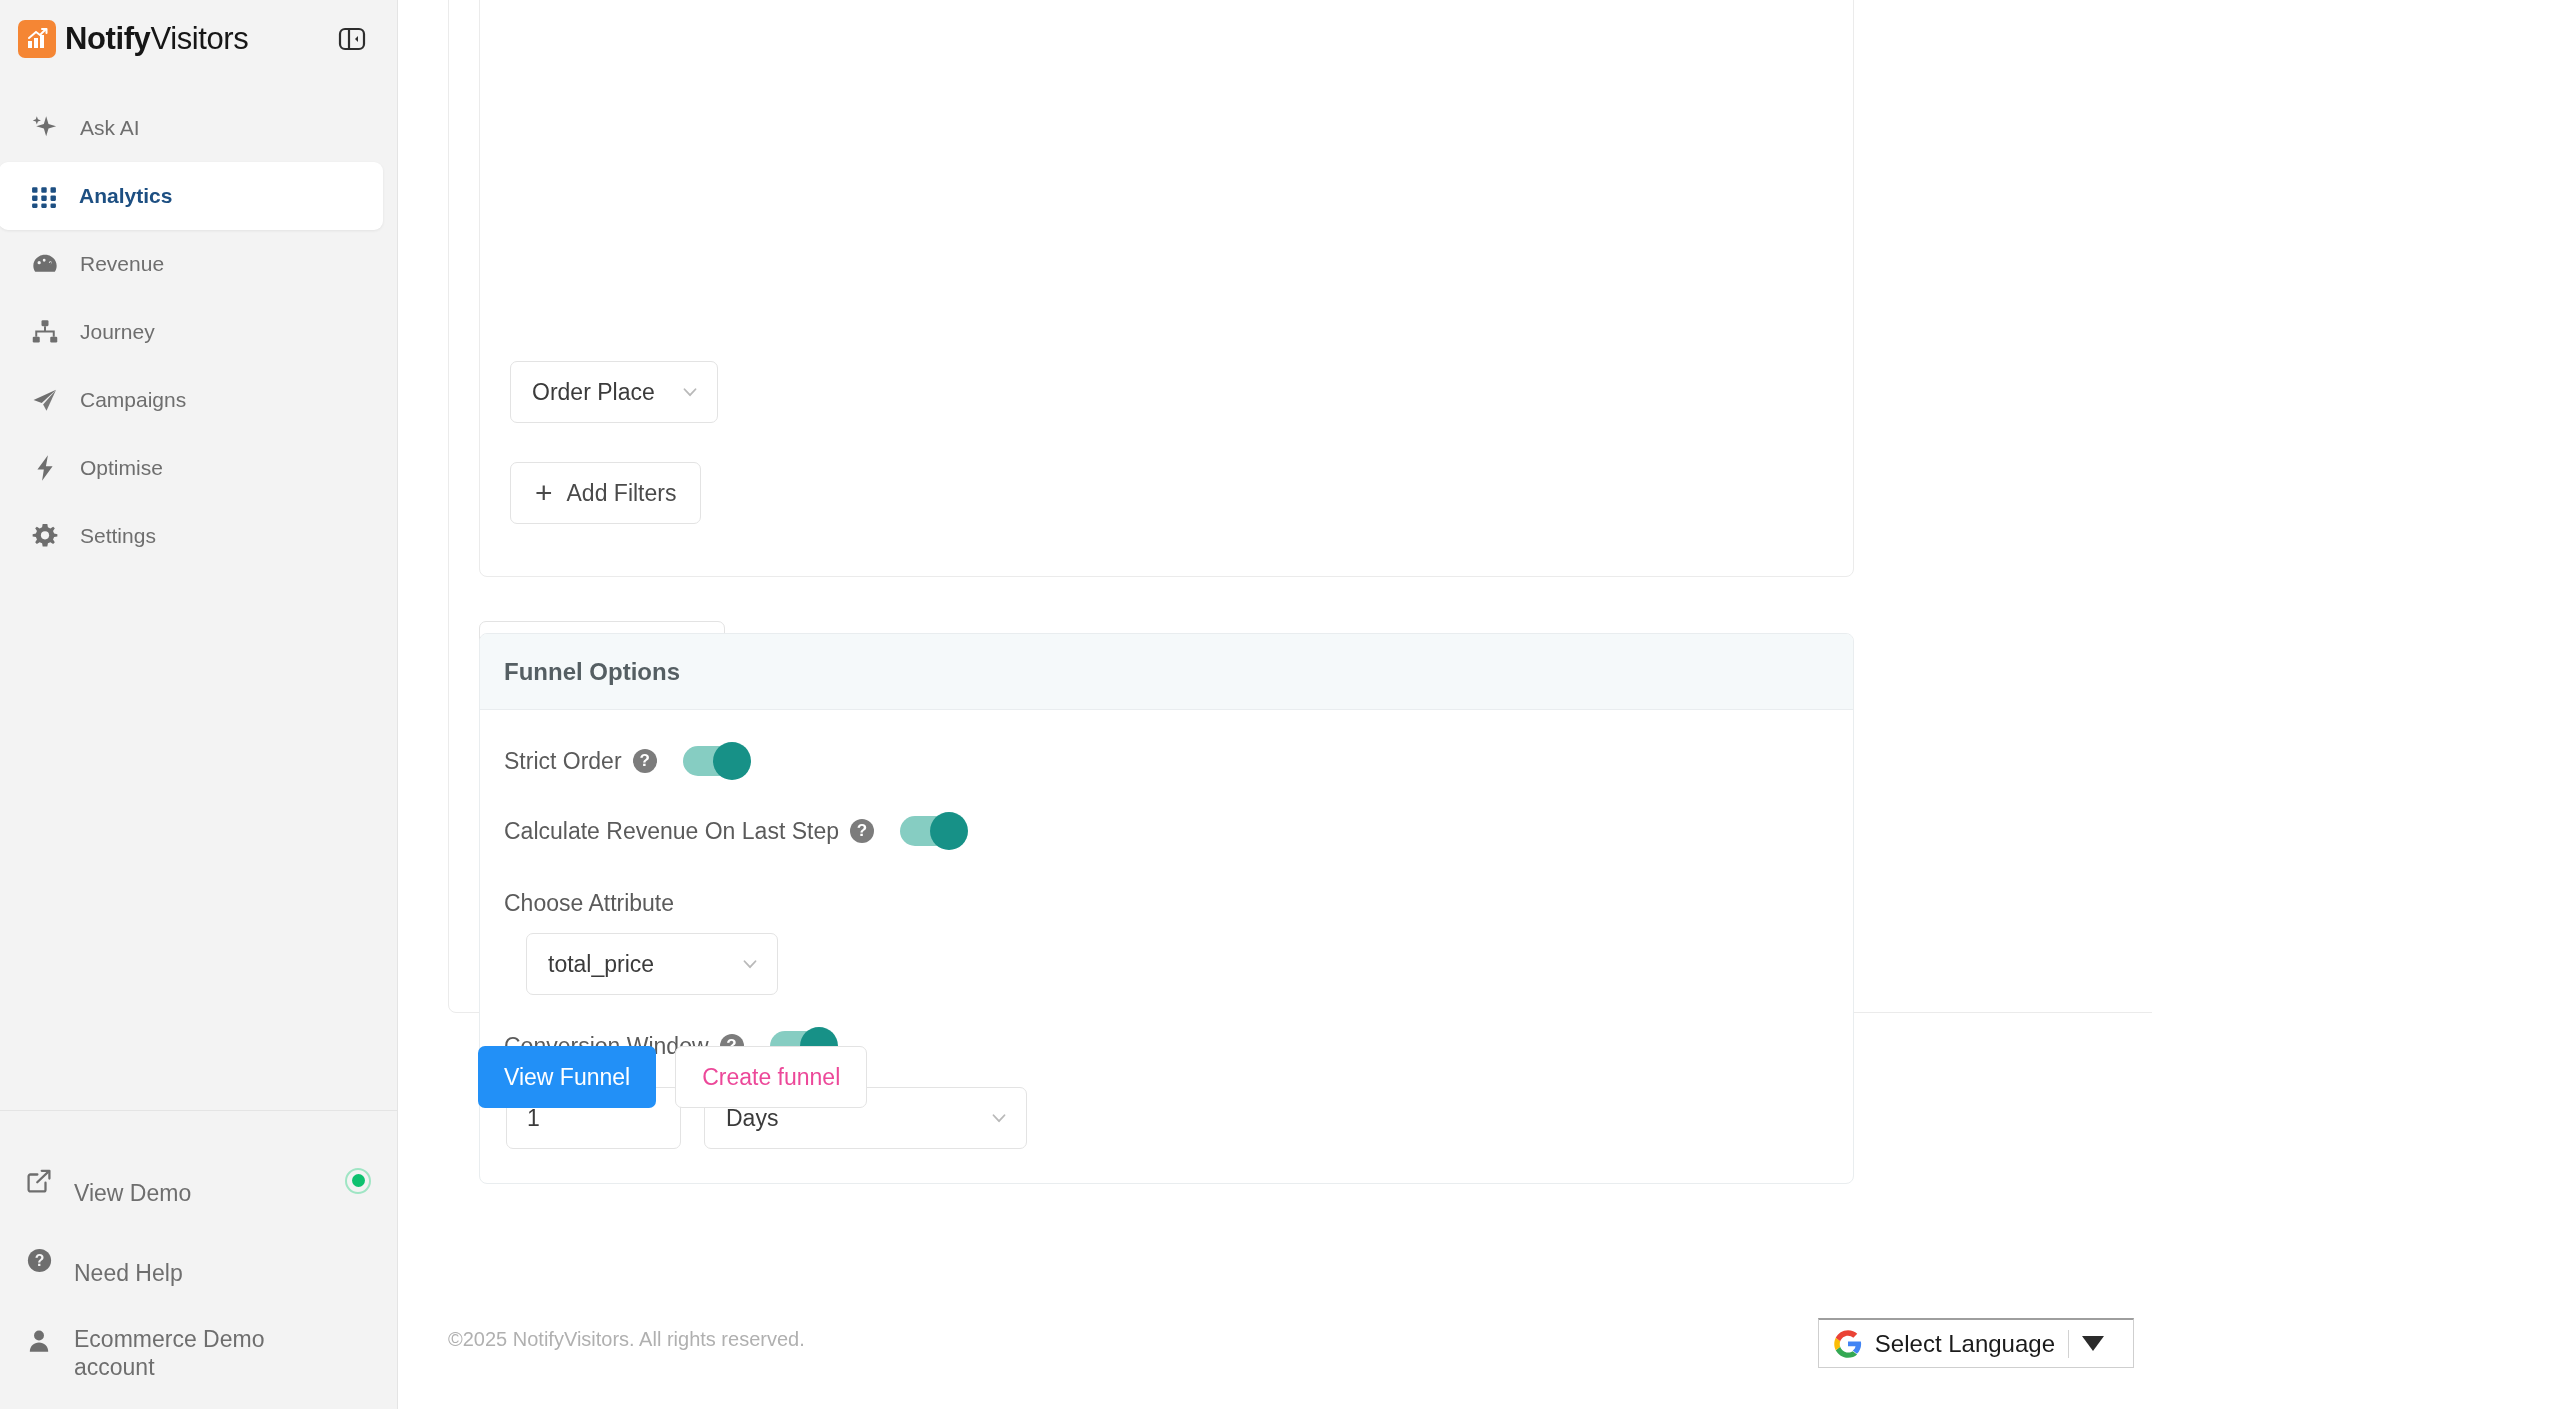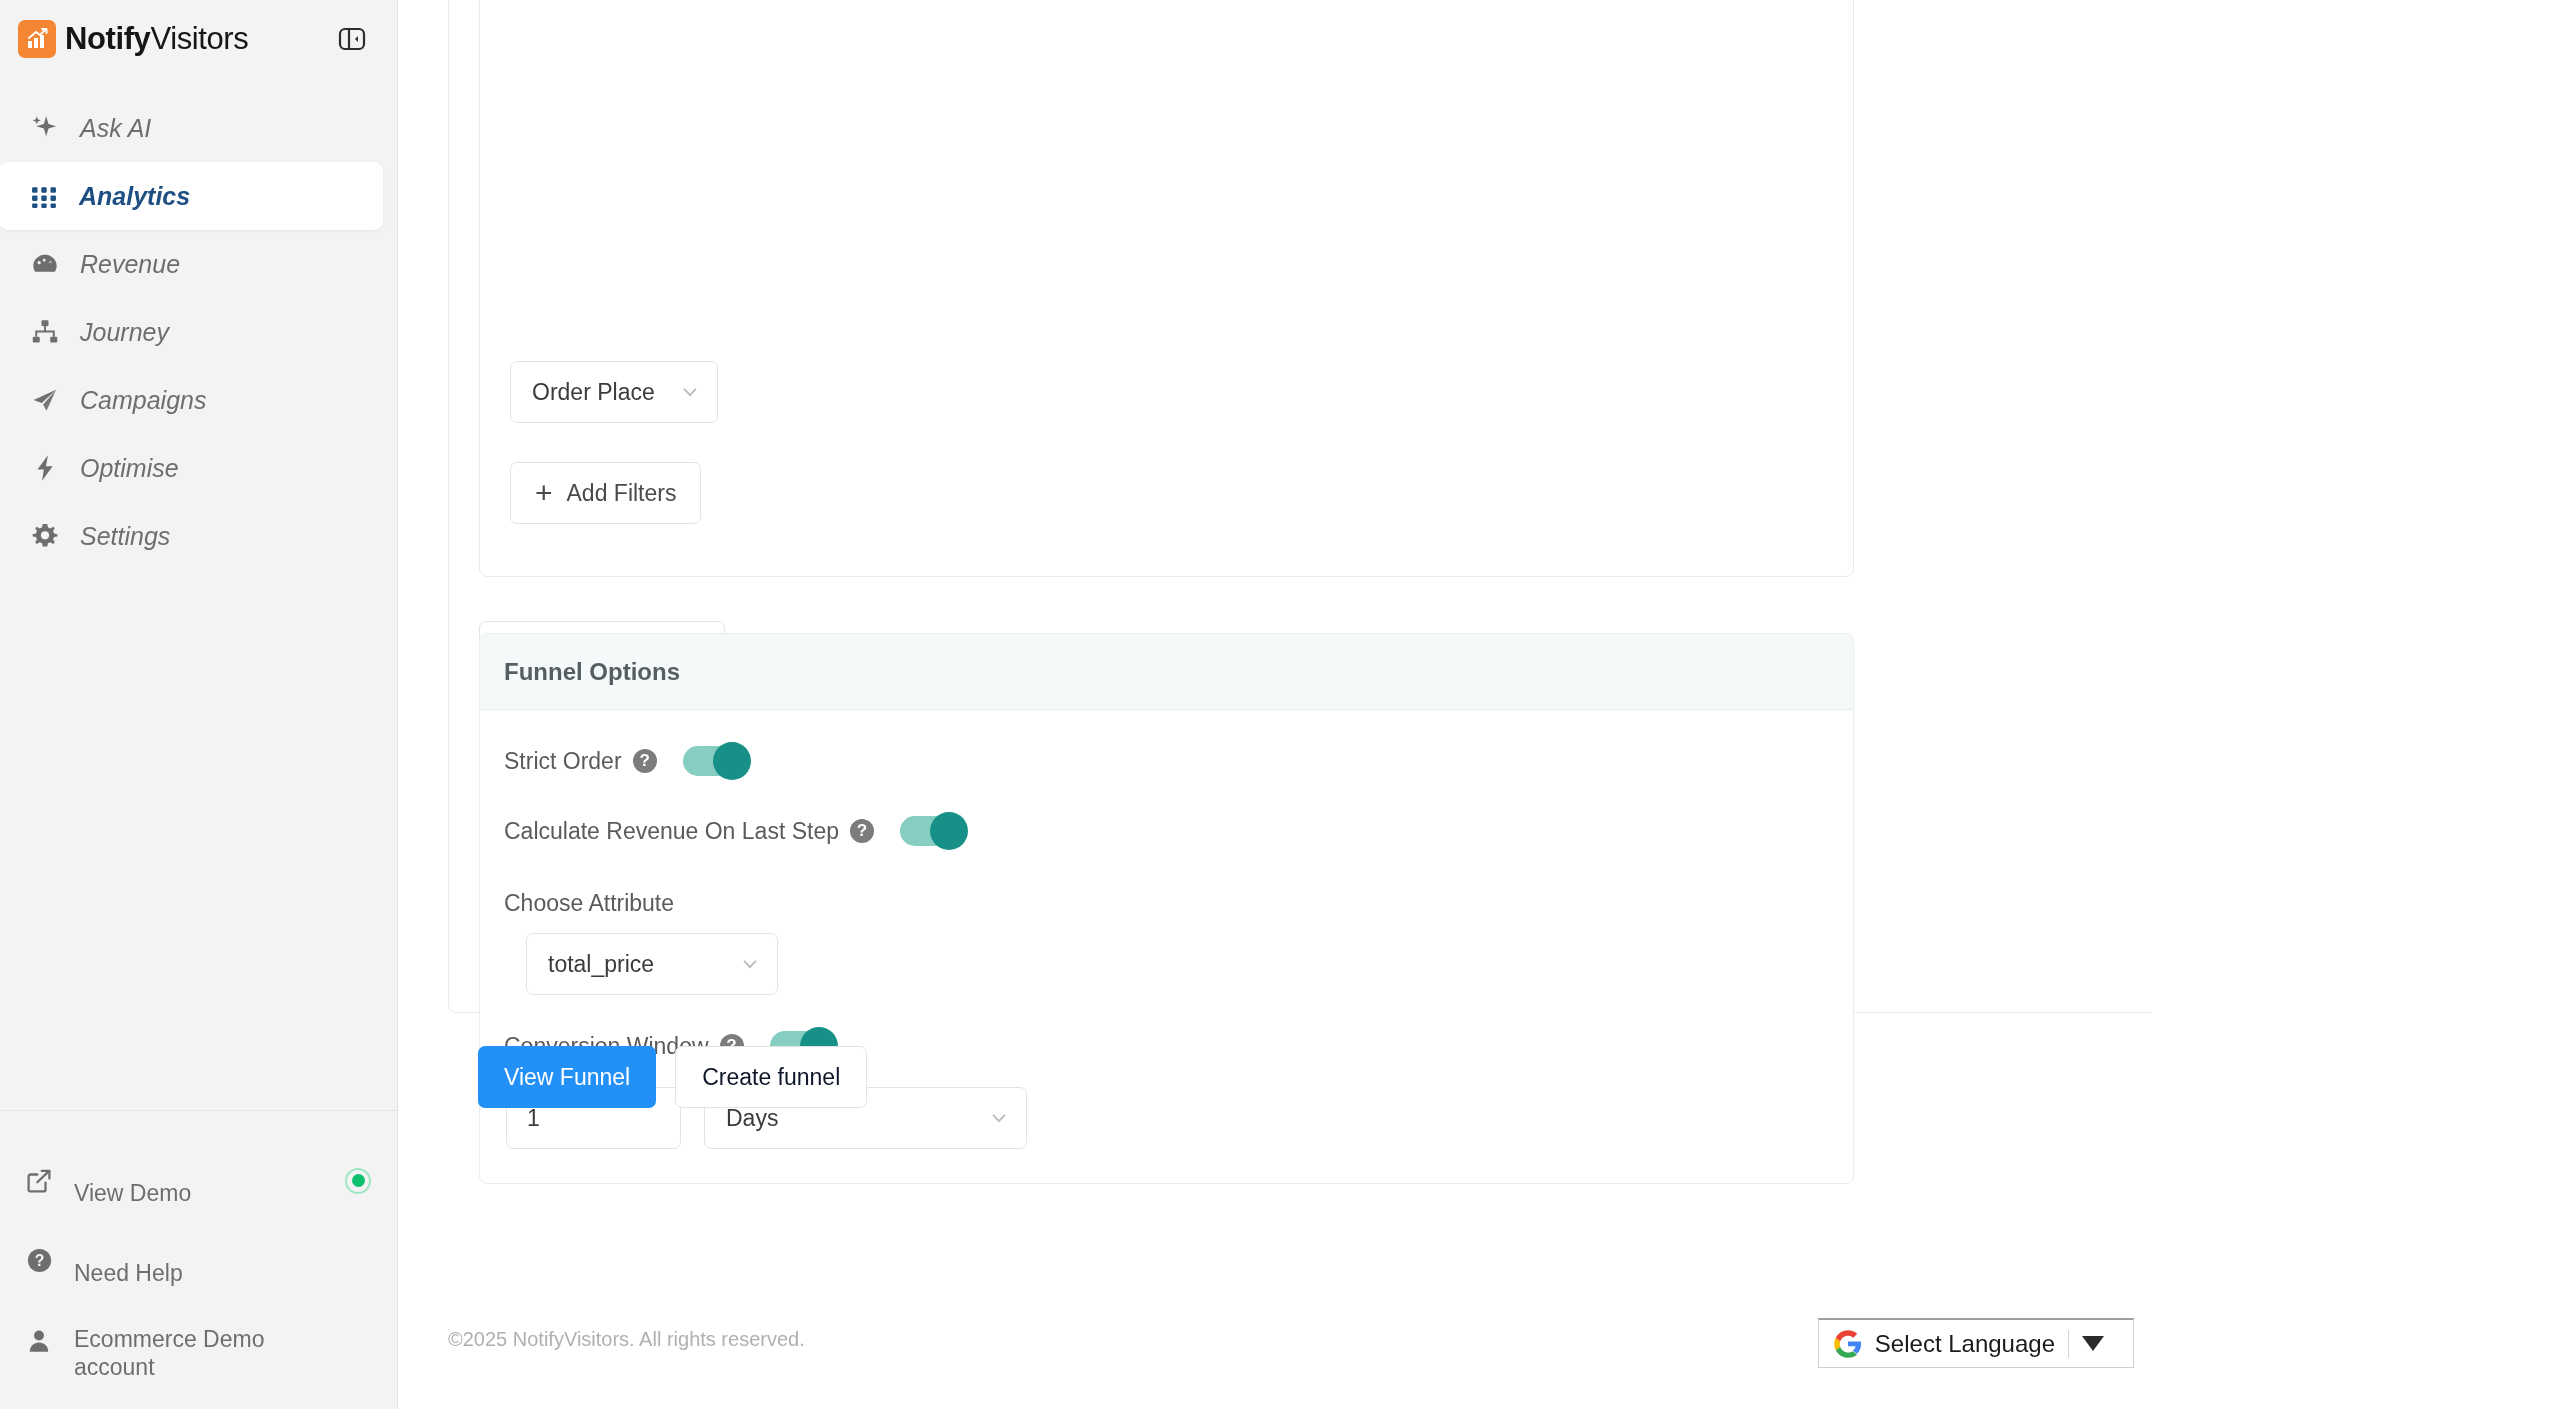--- a/index.html
+++ b/index.html
@@ -54,24 +54,23 @@
     cursor: pointer;
   }
 
   .nav { padding-top: 16px; }
   .nav-item {
     display: flex;
     align-items: center;
     height: 68px;
     padding-left: 28px;
     color: #6e6e6e;
-    font-size: 25px;
+    font-size: 21px;
     cursor: pointer;
     position: relative;
-    font-style: italic;
   }
   .nav-item .nav-icon {
     width: 34px; height: 34px;
     display: flex; align-items: center; justify-content: center;
     flex: 0 0 34px;
     margin-right: 18px;
   }
   .nav-item.active {
     background: #ffffff;
     color: #1d4f82;
@@ -288,21 +287,21 @@
     border: none;
     border-radius: 7px;
     font-size: 23px;
     padding: 0 26px;
     cursor: pointer;
     font-family: "Liberation Sans", sans-serif;
   }
   .btn-secondary {
     height: 62px;
     background: #ffffff;
-    color: #0f172a;
+    color: #ec4899;
     border: 1px solid #e3e3e3;
     border-radius: 7px;
     font-size: 23px;
     padding: 0 26px;
     cursor: pointer;
     font-family: "Liberation Sans", sans-serif;
   }
 
   .footer-text {
     position: absolute;

